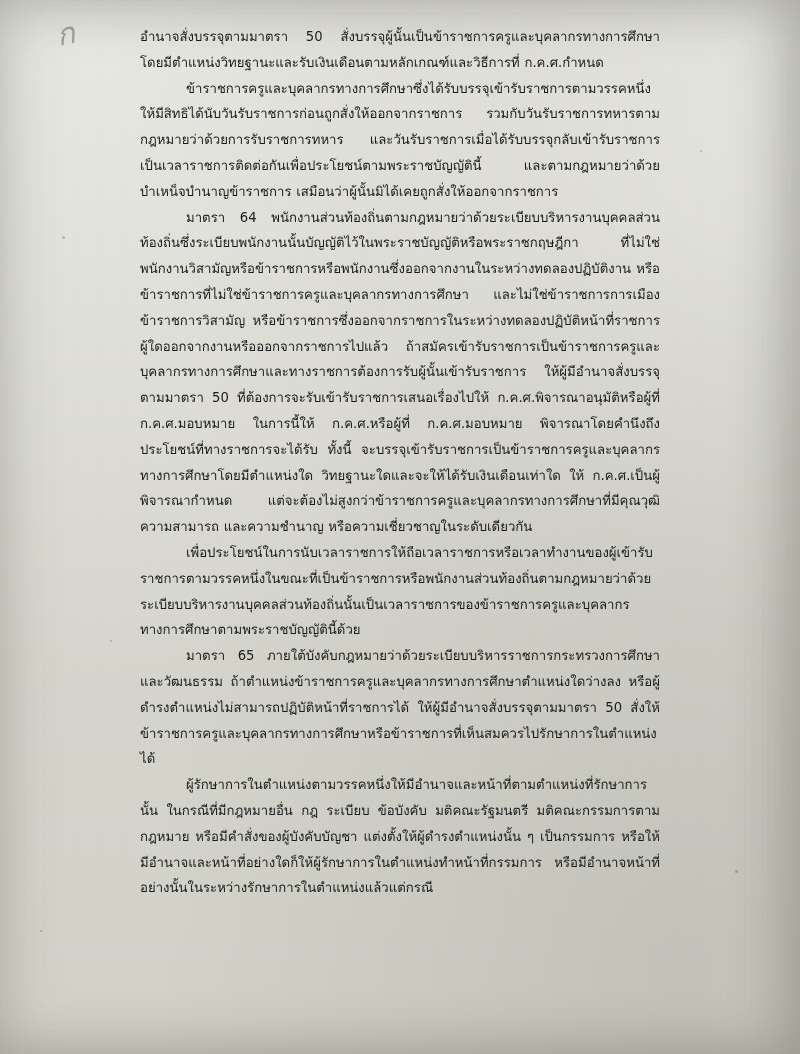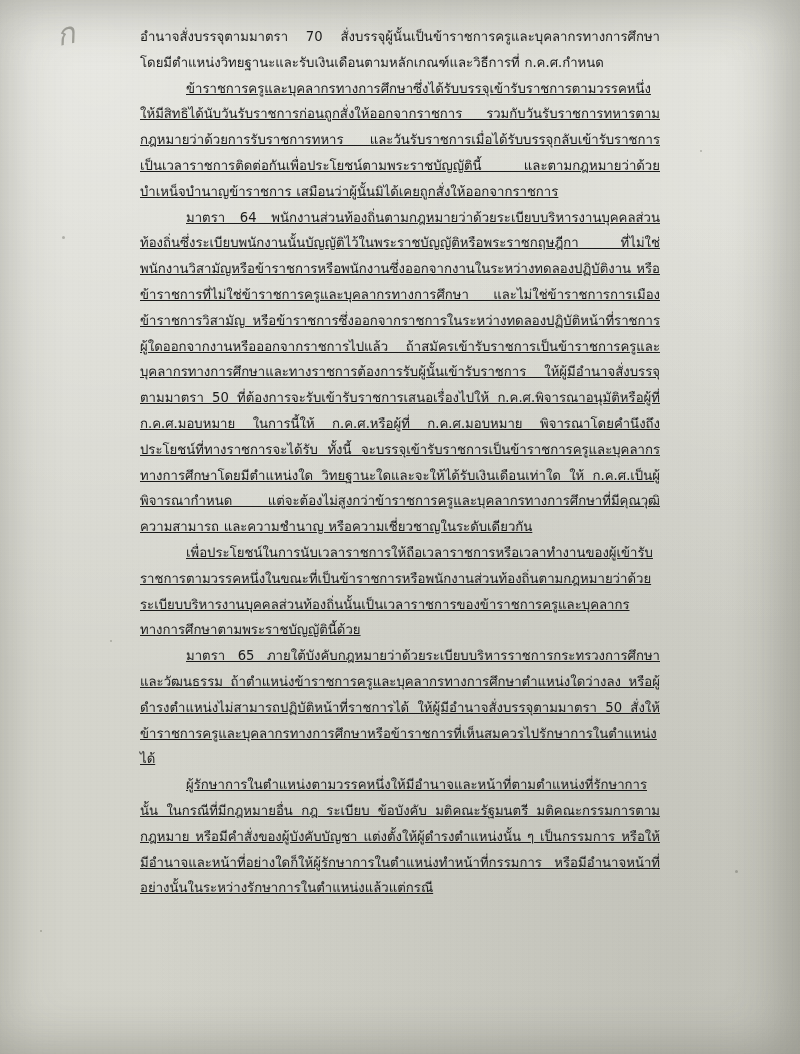--- a/index.html
+++ b/index.html
@@ -61,21 +61,20 @@
   }
   .para {
     margin: 0;
     padding: 0;
     text-indent: 0;
     white-space: normal;
     word-spacing: 0.5px;
   }
   .para.indent {
     text-indent: 46px;
-    text-decoration: underline;
   }
   .noise {
     position: absolute;
     inset: 0;
     pointer-events: none;
     opacity: 0.18;
     background-image:
       repeating-linear-gradient(0deg, rgba(0,0,0,0.035) 0px, rgba(0,0,0,0) 2px, rgba(0,0,0,0) 4px),
       repeating-linear-gradient(90deg, rgba(0,0,0,0.03) 0px, rgba(0,0,0,0) 3px, rgba(0,0,0,0) 6px);
   }
@@ -93,21 +92,21 @@
   }
 </style>
 </head>
 <body>
 
 <div class="page">
 
   <div class="scribble">ก</div>
 
   <div class="text-body">
-    <p class="para">อำนาจสั่งบรรจุตามมาตรา 70 สั่งบรรจุผู้นั้นเป็นข้าราชการครูและบุคลากรทางการศึกษา โดยมีตำแหน่งวิทยฐานะและรับเงินเดือนตามหลักเกณฑ์และวิธีการที่ ก.ค.ศ.กำหนด</p>
+    <p class="para">อำนาจสั่งบรรจุตามมาตรา 50 สั่งบรรจุผู้นั้นเป็นข้าราชการครูและบุคลากรทางการศึกษา โดยมีตำแหน่งวิทยฐานะและรับเงินเดือนตามหลักเกณฑ์และวิธีการที่ ก.ค.ศ.กำหนด</p>
     <p class="para indent">ข้าราชการครูและบุคลากรทางการศึกษาซึ่งได้รับบรรจุเข้ารับราชการตามวรรคหนึ่งให้มีสิทธิได้นับวันรับราชการก่อนถูกสั่งให้ออกจากราชการ    รวมกับวันรับราชการทหารตามกฎหมายว่าด้วยการรับราชการทหาร   และวันรับราชการเมื่อได้รับบรรจุกลับเข้ารับราชการเป็นเวลาราชการติดต่อกันเพื่อประโยชน์ตามพระราชบัญญัตินี้    และตามกฎหมายว่าด้วยบำเหน็จบำนาญข้าราชการ เสมือนว่าผู้นั้นมิได้เคยถูกสั่งให้ออกจากราชการ</p>
     <p class="para indent">มาตรา  64   พนักงานส่วนท้องถิ่นตามกฎหมายว่าด้วยระเบียบบริหารงานบุคคลส่วนท้องถิ่นซึ่งระเบียบพนักงานนั้นบัญญัติไว้ในพระราชบัญญัติหรือพระราชกฤษฎีกา       ที่ไม่ใช่พนักงานวิสามัญหรือข้าราชการหรือพนักงานซึ่งออกจากงานในระหว่างทดลองปฏิบัติงาน  หรือข้าราชการที่ไม่ใช่ข้าราชการครูและบุคลากรทางการศึกษา และไม่ใช่ข้าราชการการเมือง ข้าราชการวิสามัญ  หรือข้าราชการซึ่งออกจากราชการในระหว่างทดลองปฏิบัติหน้าที่ราชการ  ผู้ใดออกจากงานหรือออกจากราชการไปแล้ว  ถ้าสมัครเข้ารับราชการเป็นข้าราชการครูและบุคลากรทางการศึกษาและทางราชการต้องการรับผู้นั้นเข้ารับราชการ ให้ผู้มีอำนาจสั่งบรรจุตามมาตรา 50 ที่ต้องการจะรับเข้ารับราชการเสนอเรื่องไปให้ ก.ค.ศ.พิจารณาอนุมัติหรือผู้ที่ ก.ค.ศ.มอบหมาย ในการนี้ให้ ก.ค.ศ.หรือผู้ที่ ก.ค.ศ.มอบหมาย พิจารณาโดยคำนึงถึงประโยชน์ที่ทางราชการจะได้รับ ทั้งนี้ จะบรรจุเข้ารับราชการเป็นข้าราชการครูและบุคลากรทางการศึกษาโดยมีตำแหน่งใด วิทยฐานะใดและจะให้ได้รับเงินเดือนเท่าใด ให้ ก.ค.ศ.เป็นผู้พิจารณากำหนด แต่จะต้องไม่สูงกว่าข้าราชการครูและบุคลากรทางการศึกษาที่มีคุณวุฒิ  ความสามารถ  และความชำนาญ  หรือความเชี่ยวชาญในระดับเดียวกัน</p>
     <p class="para indent">เพื่อประโยชน์ในการนับเวลาราชการให้ถือเวลาราชการหรือเวลาทำงานของผู้เข้ารับราชการตามวรรคหนึ่งในขณะที่เป็นข้าราชการหรือพนักงานส่วนท้องถิ่นตามกฎหมายว่าด้วยระเบียบบริหารงานบุคคลส่วนท้องถิ่นนั้นเป็นเวลาราชการของข้าราชการครูและบุคลากรทางการศึกษาตามพระราชบัญญัตินี้ด้วย</p>
     <p class="para indent">มาตรา  65   ภายใต้บังคับกฎหมายว่าด้วยระเบียบบริหารราชการกระทรวงการศึกษาและวัฒนธรรม   ถ้าตำแหน่งข้าราชการครูและบุคลากรทางการศึกษาตำแหน่งใดว่างลง   หรือผู้ดำรงตำแหน่งไม่สามารถปฏิบัติหน้าที่ราชการได้ ให้ผู้มีอำนาจสั่งบรรจุตามมาตรา 50 สั่งให้ข้าราชการครูและบุคลากรทางการศึกษาหรือข้าราชการที่เห็นสมควรไปรักษาการในตำแหน่งได้</p>
     <p class="para indent">ผู้รักษาการในตำแหน่งตามวรรคหนึ่งให้มีอำนาจและหน้าที่ตามตำแหน่งที่รักษาการนั้น  ในกรณีที่มีกฎหมายอื่น  กฎ  ระเบียบ  ข้อบังคับ  มติคณะรัฐมนตรี  มติคณะกรรมการตามกฎหมาย  หรือมีคำสั่งของผู้บังคับบัญชา  แต่งตั้งให้ผู้ดำรงตำแหน่งนั้น ๆ เป็นกรรมการ  หรือให้มีอำนาจและหน้าที่อย่างใดก็ให้ผู้รักษาการในตำแหน่งทำหน้าที่กรรมการ       หรือมีอำนาจหน้าที่อย่างนั้นในระหว่างรักษาการในตำแหน่งแล้วแต่กรณี</p>
   </div>
 
   <div class="noise"></div>
   <div class="edge-shadow"></div>
 

